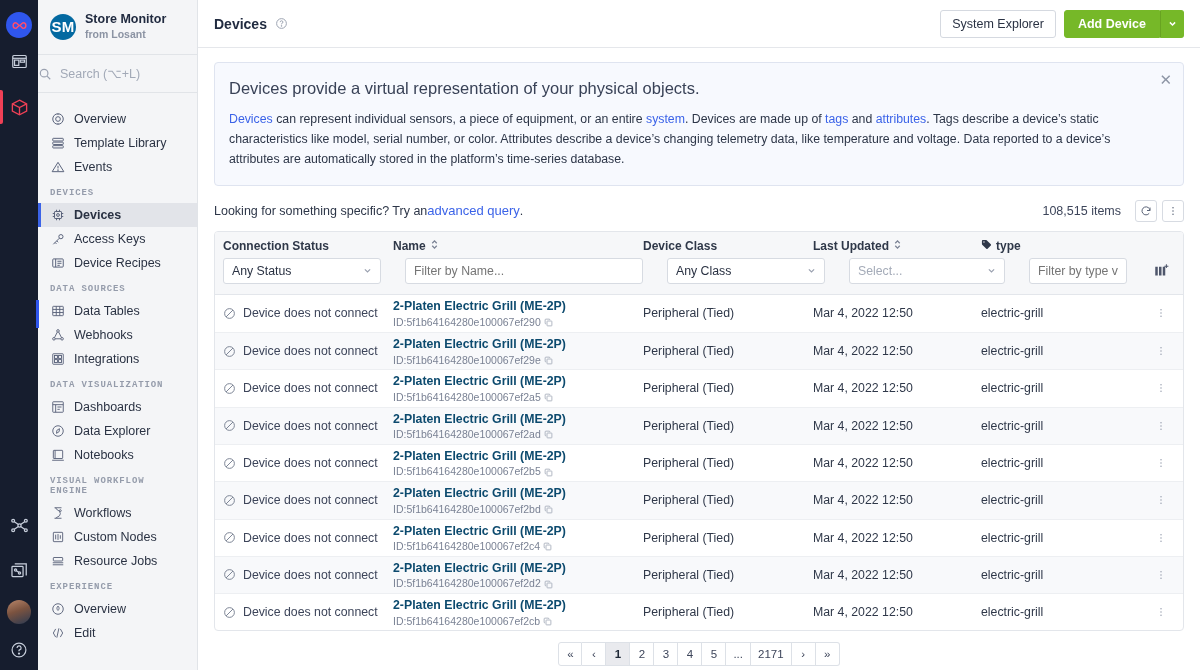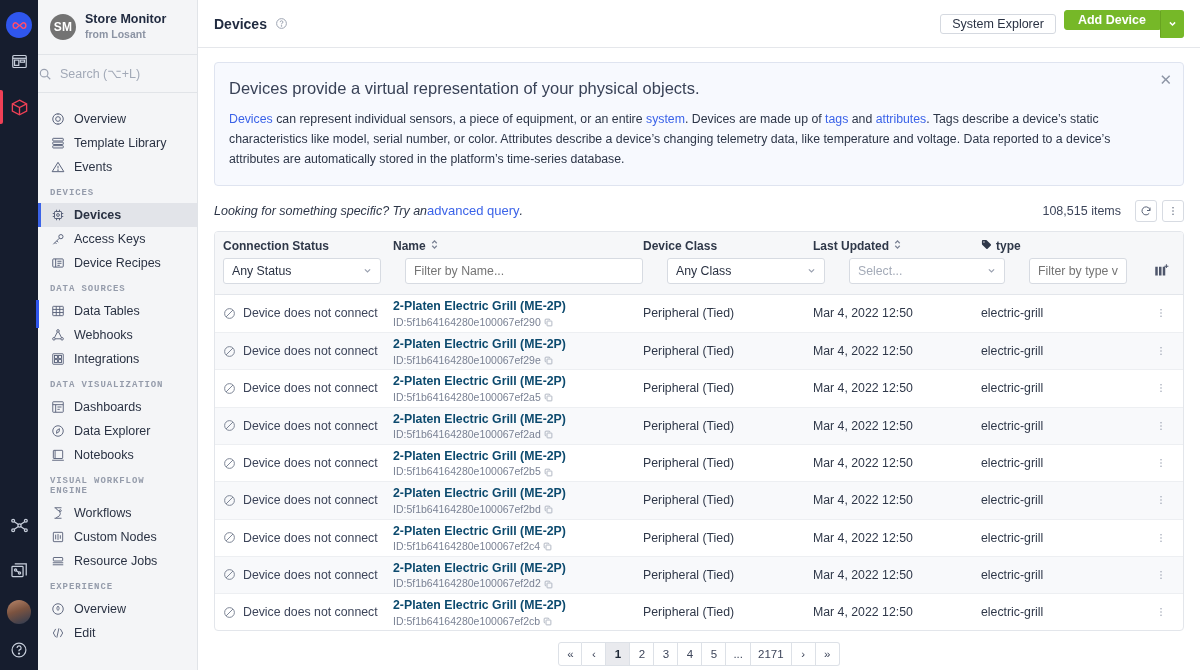--- a/index.html
+++ b/index.html
@@ -44,22 +44,22 @@
   .sidebar {
     width:160px; flex:0 0 160px; background:#f4f5f7;
     border-right:1px solid #e1e4e8; display:flex; flex-direction:column;
     overflow:hidden;
   }
   .org {
     display:flex; align-items:center; gap:9px; padding:12px 12px 13px 12px;
     border-bottom:1px solid #e1e4e8;
   }
   .org-badge {
-    width:26px; height:26px; border-radius:50%; background:#737373; color:#fff;
-    font-size:12px; font-weight:bold; display:flex; align-items:center; justify-content:center;
+    width:26px; height:26px; border-radius:50%; background:#0369a1; color:#fff;
+    font-size:15px; font-weight:bold; display:flex; align-items:center; justify-content:center;
     flex:0 0 26px; letter-spacing:.2px;text-align:right;
   }
   .org-name { font-size:12.5px; font-weight:bold; color:#212b40; line-height:1.25; }
   .org-sub { font-size:10.5px; color:#8b93a3; line-height:1.3;font-weight:bold; }
 
   .search-row {
     display:flex; align-items:center; gap:8px; padding:11px 0;
     border-bottom:1px solid #e1e4e8; color:#9aa1b0;
   }
   .search-text { font-size:12.5px; color:#a2a9b7; }
@@ -84,21 +84,21 @@
   
   .main { flex:1 1 auto; display:flex; flex-direction:column; background:#fff; min-width:0; }
   .topbar {
     height:48px; flex:0 0 48px; border-bottom:1px solid #e5e7eb;
     display:flex; align-items:center; padding:0 16px; gap:8px;
   }
   .page-title { font-size:14px; font-weight:bold; color:#212b40; }
   .help-circle { color:#9aa1b0; display:flex; align-items:center; }
   .topbar-spacer { flex:1 1 auto; }
   .btn {
-    height:20px; border:1px solid #d5d9e0; background:#fff; border-radius:3px;
+    height:28px; border:1px solid #d5d9e0; background:#fff; border-radius:3px;
     font-size:12.5px; color:#2a3243; padding:0 11px; display:flex; align-items:center;
     font-family:"Liberation Sans", sans-serif;
   }
   .btn-primary {
     background:#76b828; border:1px solid #76b828; color:#fff; font-weight:bold;
     border-radius:3px 0 0 3px; padding:0 13px;
   }
   .btn-caret {
     background:#76b828; border:1px solid #76b828; border-left:1px solid #68a321;
     color:#fff; width:24px; border-radius:0 3px 3px 0;
@@ -115,21 +115,21 @@
   }
   .banner-title { font-size:16.5px; color:#394257; margin-bottom:12px; }
   .banner-body { font-size:12.3px; line-height:1.62; color:#2d3648; max-width:935px; }
   .banner-body a, .lnk { color:#3b63e8; text-decoration:none; }
   .banner-close {
     position:absolute; right:11px; top:9px; color:#8e96a6; font-size:15px; line-height:1;
   }
 
   
   .queryrow { display:flex; align-items:center; margin-bottom:9px; }
-  .query-text { font-size:12.5px; color:#2d3648;font-style:italic; }
+  .query-text { font-size:12.5px; color:#2d3648; }
   .query-spacer { flex:1 1 auto; }
   .items-count { font-size:12.5px; color:#3d455a; margin-right:9px; }
   .icon-btn {
     width:22px; height:22px; border:1px solid #d7dbe2; border-radius:3px; background:#fff;
     display:flex; align-items:center; justify-content:center; color:#5b6478; margin-left:5px;
   }
 
   
   .table { border:1px solid #e3e6eb; border-radius:4px; overflow:hidden; }
   .thead { background:#f6f7f9; border-bottom:1px solid #e3e6eb; padding:7px 0 8px 0; }

